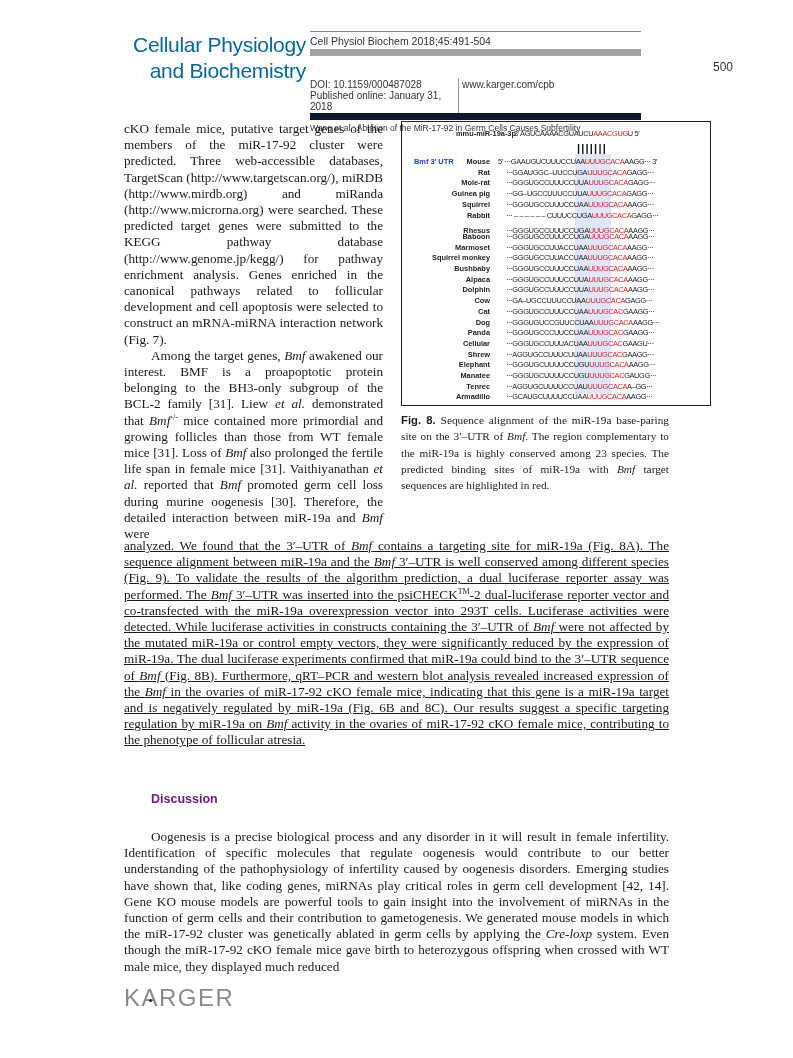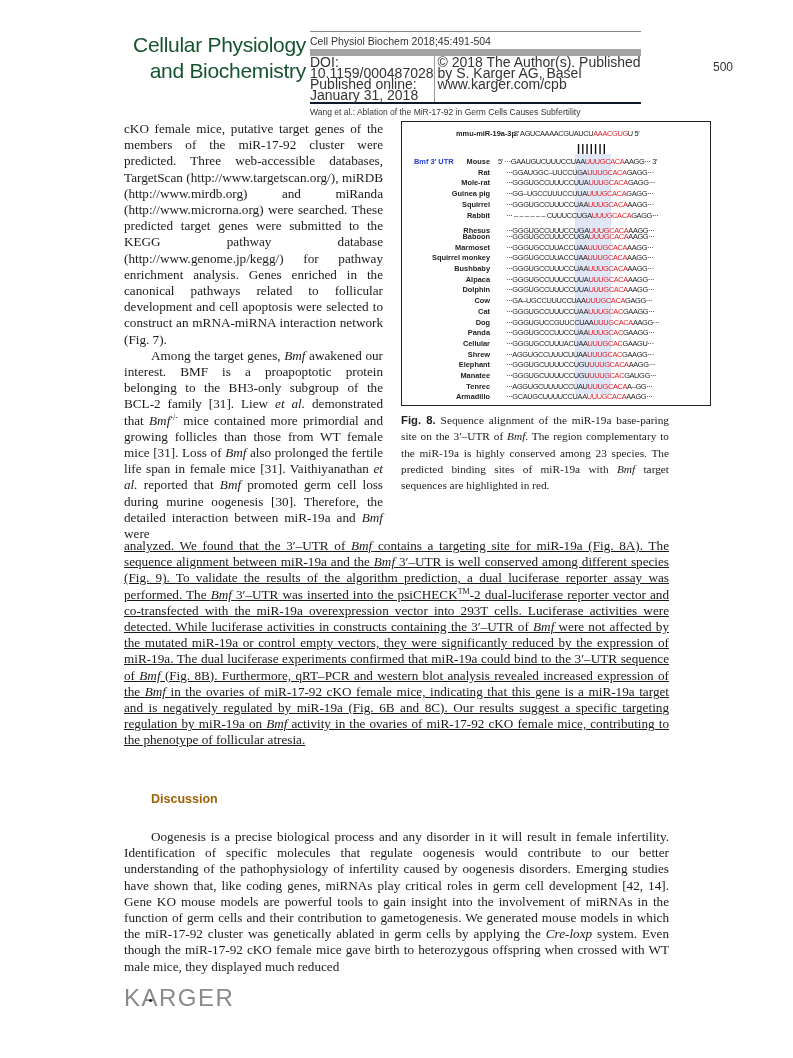--- a/index.html
+++ b/index.html
@@ -1,25 +1,25 @@
 <!DOCTYPE html>
 <html><head>
 <meta charset="utf-8">
 <style>
   html, body { margin: 0; padding: 0; background: #ffffff; }
   body { width: 793px; height: 1058px; position: relative; overflow: hidden; color: #1a1a1a; }
 
   
-  .journal-title { position: absolute; left: 122px; top: 32px; font-family: "Liberation Sans", sans-serif; font-size: 21px; line-height: 26px; color: #14532d; letter-spacing: -0.3px; }
+  .journal-title { position: absolute; left: 122px; top: 32px; font-family: "Liberation Sans", sans-serif; font-size: 21px; line-height: 26px; color: #0369a1; letter-spacing: -0.3px; }
   .journal-title .l1 { display: block; text-align: right; width: 184px; }
   .journal-title .l2 { display: block; text-align: right; width: 184px; }
   .hdr-box { position: absolute; left: 310px; top: 31px; width: 331px; font-family: "Liberation Sans", sans-serif; color: #333; }
   .hdr-box .rule-top { border-top: 1.5px solid #888; }
   .hdr-box .cite { font-size: 10.5px; padding: 3px 0 2px 0; border-bottom: 7px solid #a3a3a3; }
-  .hdr-box .row { display: flex; font-size: 14px; line-height: 11px; border-bottom: 2px solid #0f172a; }
+  .hdr-box .row { display: flex; font-size: 10px; line-height: 11px; border-bottom: 7px solid #0f172a; margin-top: 22px; }
   .hdr-box .row .c1 { width: 148px; padding: 1px 0; border-right: 1px solid #999; }
   .hdr-box .row .c2 { padding: 1px 0 1px 3px; }
   .hdr-box .authors { font-size: 8.5px; padding-top: 3px; }
   .page-num { position: absolute; left: 713px; top: 60px; font-family: "Liberation Sans", sans-serif; font-size: 12px; color: #333; }
 
   
   .txt { font-family: "Liberation Serif", "DejaVu Serif", serif; font-size: 13.2px; line-height: 16.2px; text-align: justify; color: #1a1a1a; }
   .col-left { position: absolute; left: 124px; top: 121px; width: 259px; }
   .col-left p { margin: 0; }
   .indent { text-indent: 27px; }
@@ -31,21 +31,21 @@
   .fig-row { position: absolute; left: 0; width: 266px; height: 12px; font-size: 7.4px; line-height: 12px; }
   .fig-row .sp { position: absolute; right: 178px; text-align: right; font-weight: bold; color: #222; white-space: nowrap; }
   .fig-row .seq { position: absolute; left: 104px; white-space: nowrap; color: #222; font-family: "Liberation Sans Narrow", "Liberation Sans", sans-serif; letter-spacing: -0.35px; }
   .fig-row .seq .red { color: #e0202a; }
   .blue { color: #1f3fd8; font-weight: bold; }
   .highlight-band { position: absolute; left: 173px; top: 32px; width: 36px; height: 240px; background: #dfe6f6; }
   .pairs { position: absolute; left: 175px; top: 20px; font-size: 11px; letter-spacing: 1.2px; font-weight: bold; color: #111; }
   .fig-caption { position: absolute; left: 401px; top: 412px; width: 268px; font-family: "Liberation Serif", "DejaVu Serif", serif; font-size: 11.3px; line-height: 16.3px; text-align: justify; color: #222; }
   .fig-caption .lbl { font-family: "Liberation Sans", sans-serif; font-weight: bold; }
 
-  .section-head { position: absolute; left: 151px; top: 792px; font-family: "Liberation Sans", sans-serif; font-weight: bold; font-size: 12.5px; color: #a16207; }
+  .section-head { position: absolute; left: 151px; top: 792px; font-family: "Liberation Sans", sans-serif; font-weight: bold; font-size: 12.5px; color: #701a75; }
 
   .karger { position: absolute; left: 124px; top: 984px; font-family: "Liberation Sans", sans-serif; font-size: 24px; letter-spacing: 1.5px; color: #8a8a8a; }
   .karger .dot { position: relative; }
   .karger .dot::after { content: ""; position: absolute; left: 7px; top: 15px; width: 3px; height: 3px; background: #222; border-radius: 50%; }
   i { font-style: italic; }
   sup { font-size: 8px; line-height: 0; }
 </style>
 </head>
 <body>
 
@@ -56,21 +56,20 @@
 
 <div class="hdr-box">
   <div class="rule-top"></div>
   <div class="cite">Cell Physiol Biochem 2018;45:491-504</div>
   <div class="row">
     <div class="c1">
       <div>DOI: 10.1159/000487028</div>
       <div>Published online: January 31, 2018</div>
     </div>
     <div class="c2">
-      <div>© 2018 The Author(s). Published by S. Karger AG, Basel</div>
       <div>www.karger.com/cpb</div>
     </div>
   </div>
   <div class="authors">Wang et al.: Ablation of the MiR-17-92 in Germ Cells Causes Subfertility</div>
 </div>
 <div class="page-num">500</div>
 
 <div class="col-left txt">
   <p>cKO female mice, putative target genes of the members of the miR-17-92 cluster were predicted. Three web-accessible databases, TargetScan (http://www.targetscan.org/), miRDB (http://www.mirdb.org) and miRanda (http://www.microrna.org) were searched. These predicted target genes were submitted to the KEGG pathway database (http://www.genome.jp/kegg/) for pathway enrichment analysis. Genes enriched in the canonical pathways related to follicular development and cell apoptosis were selected to construct an mRNA-miRNA interaction network (Fig. 7).</p>
   <p class="indent">

